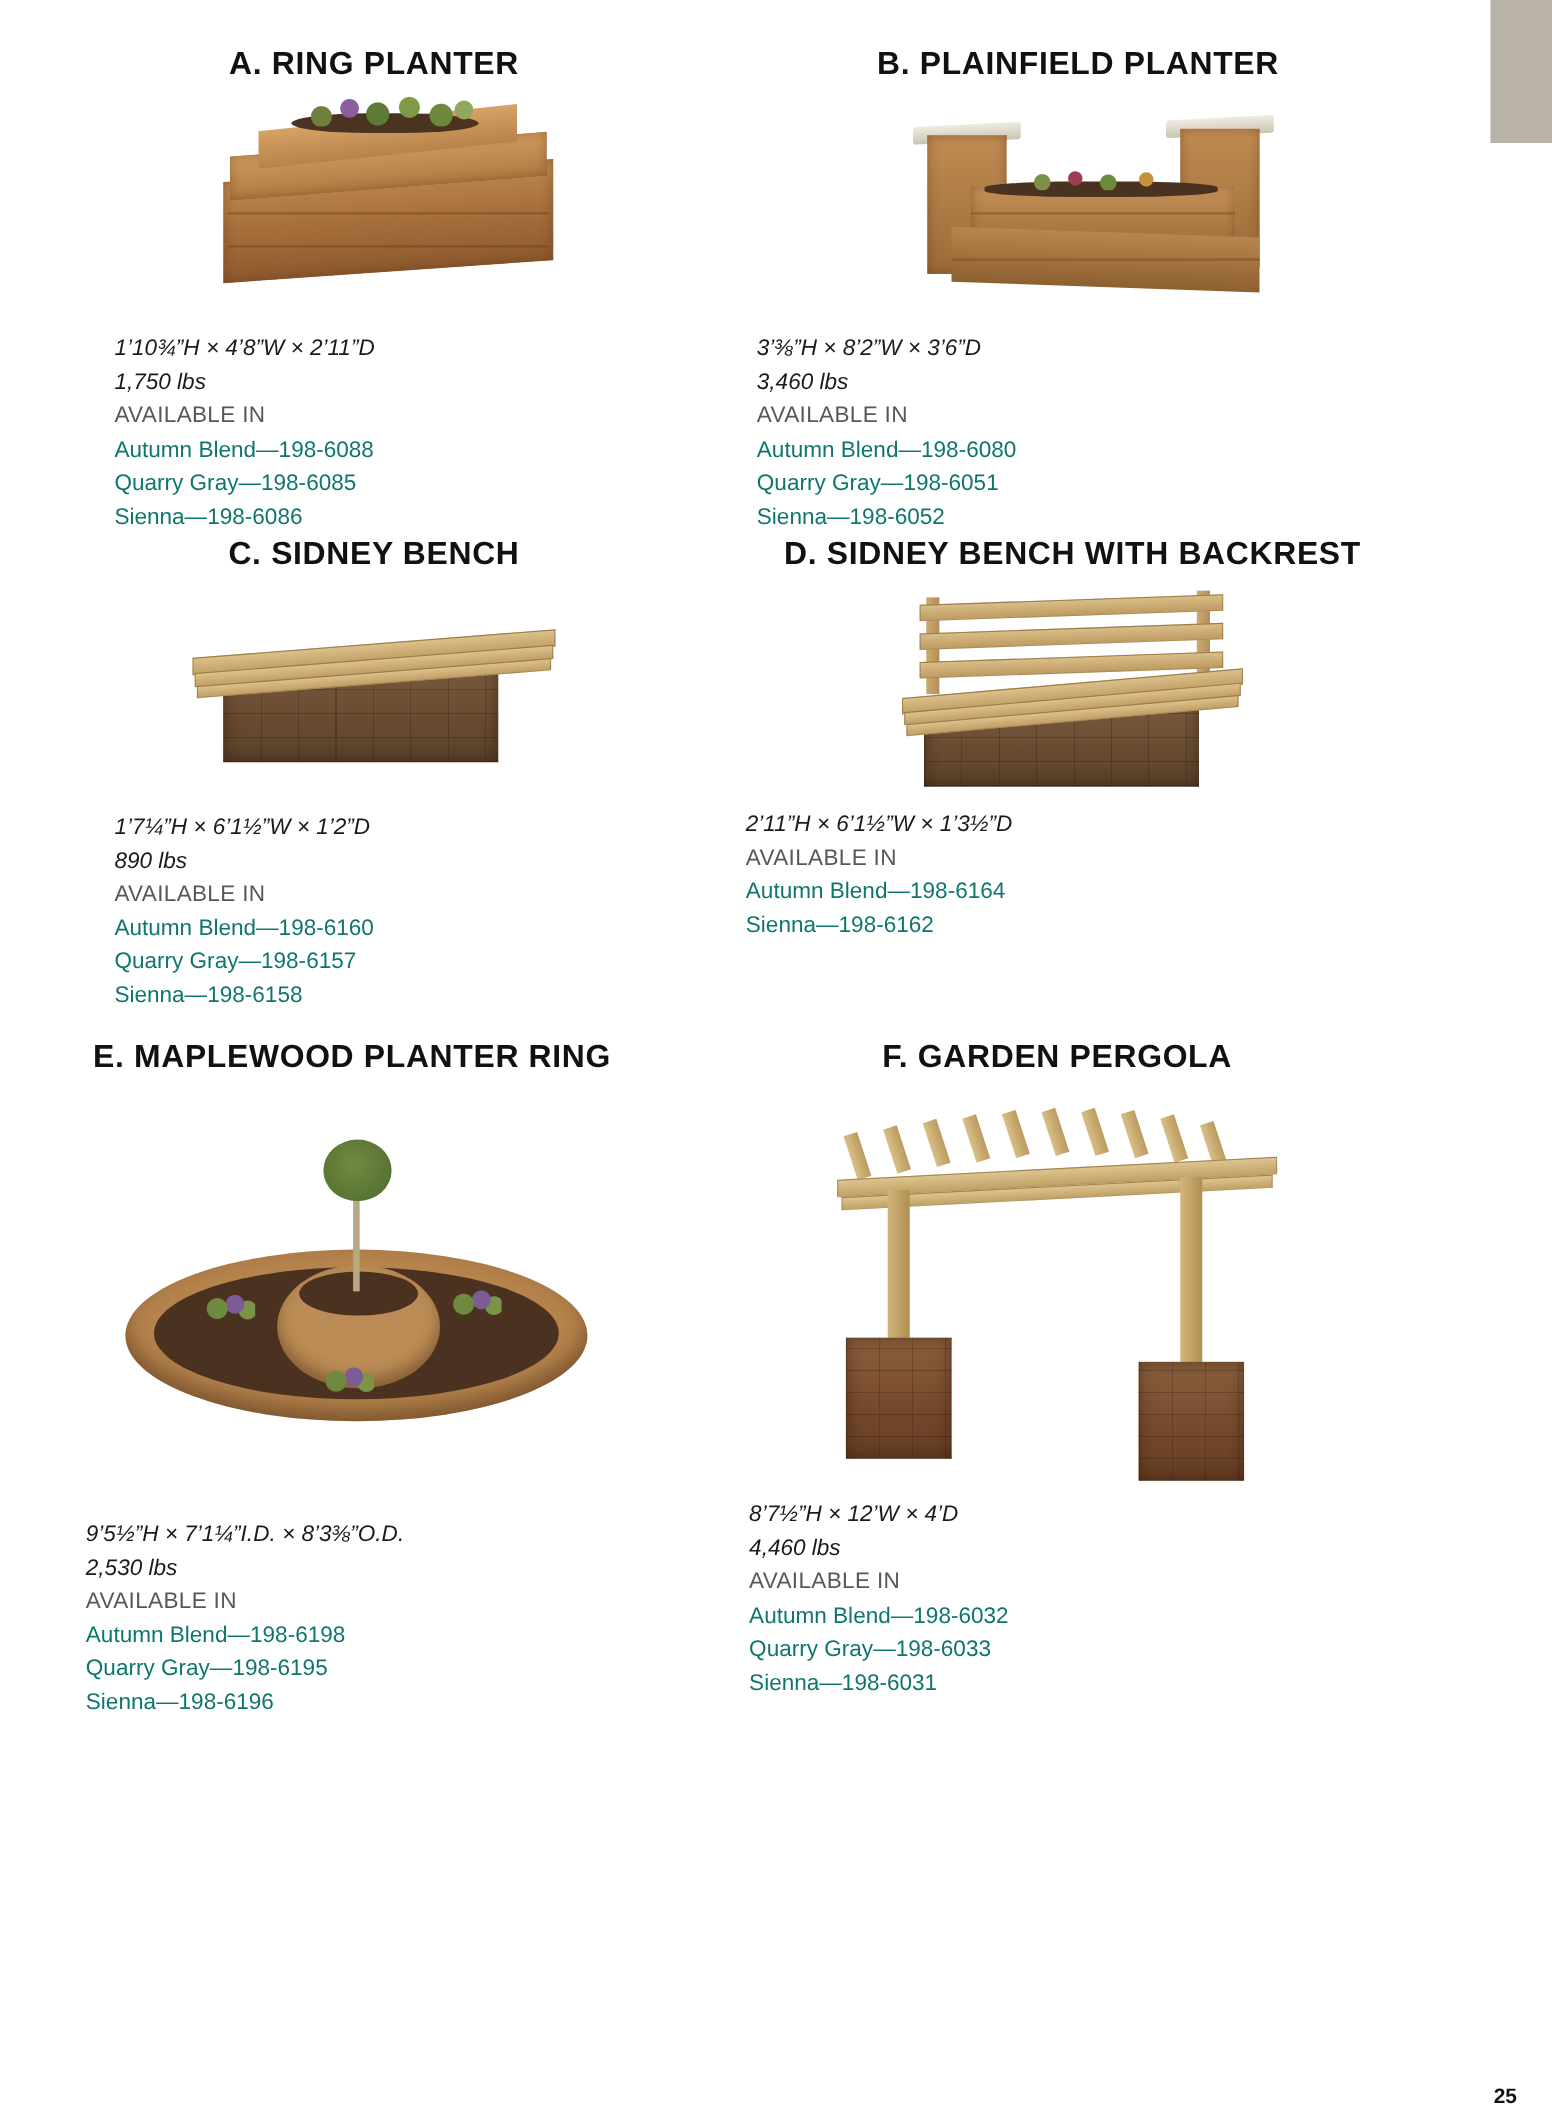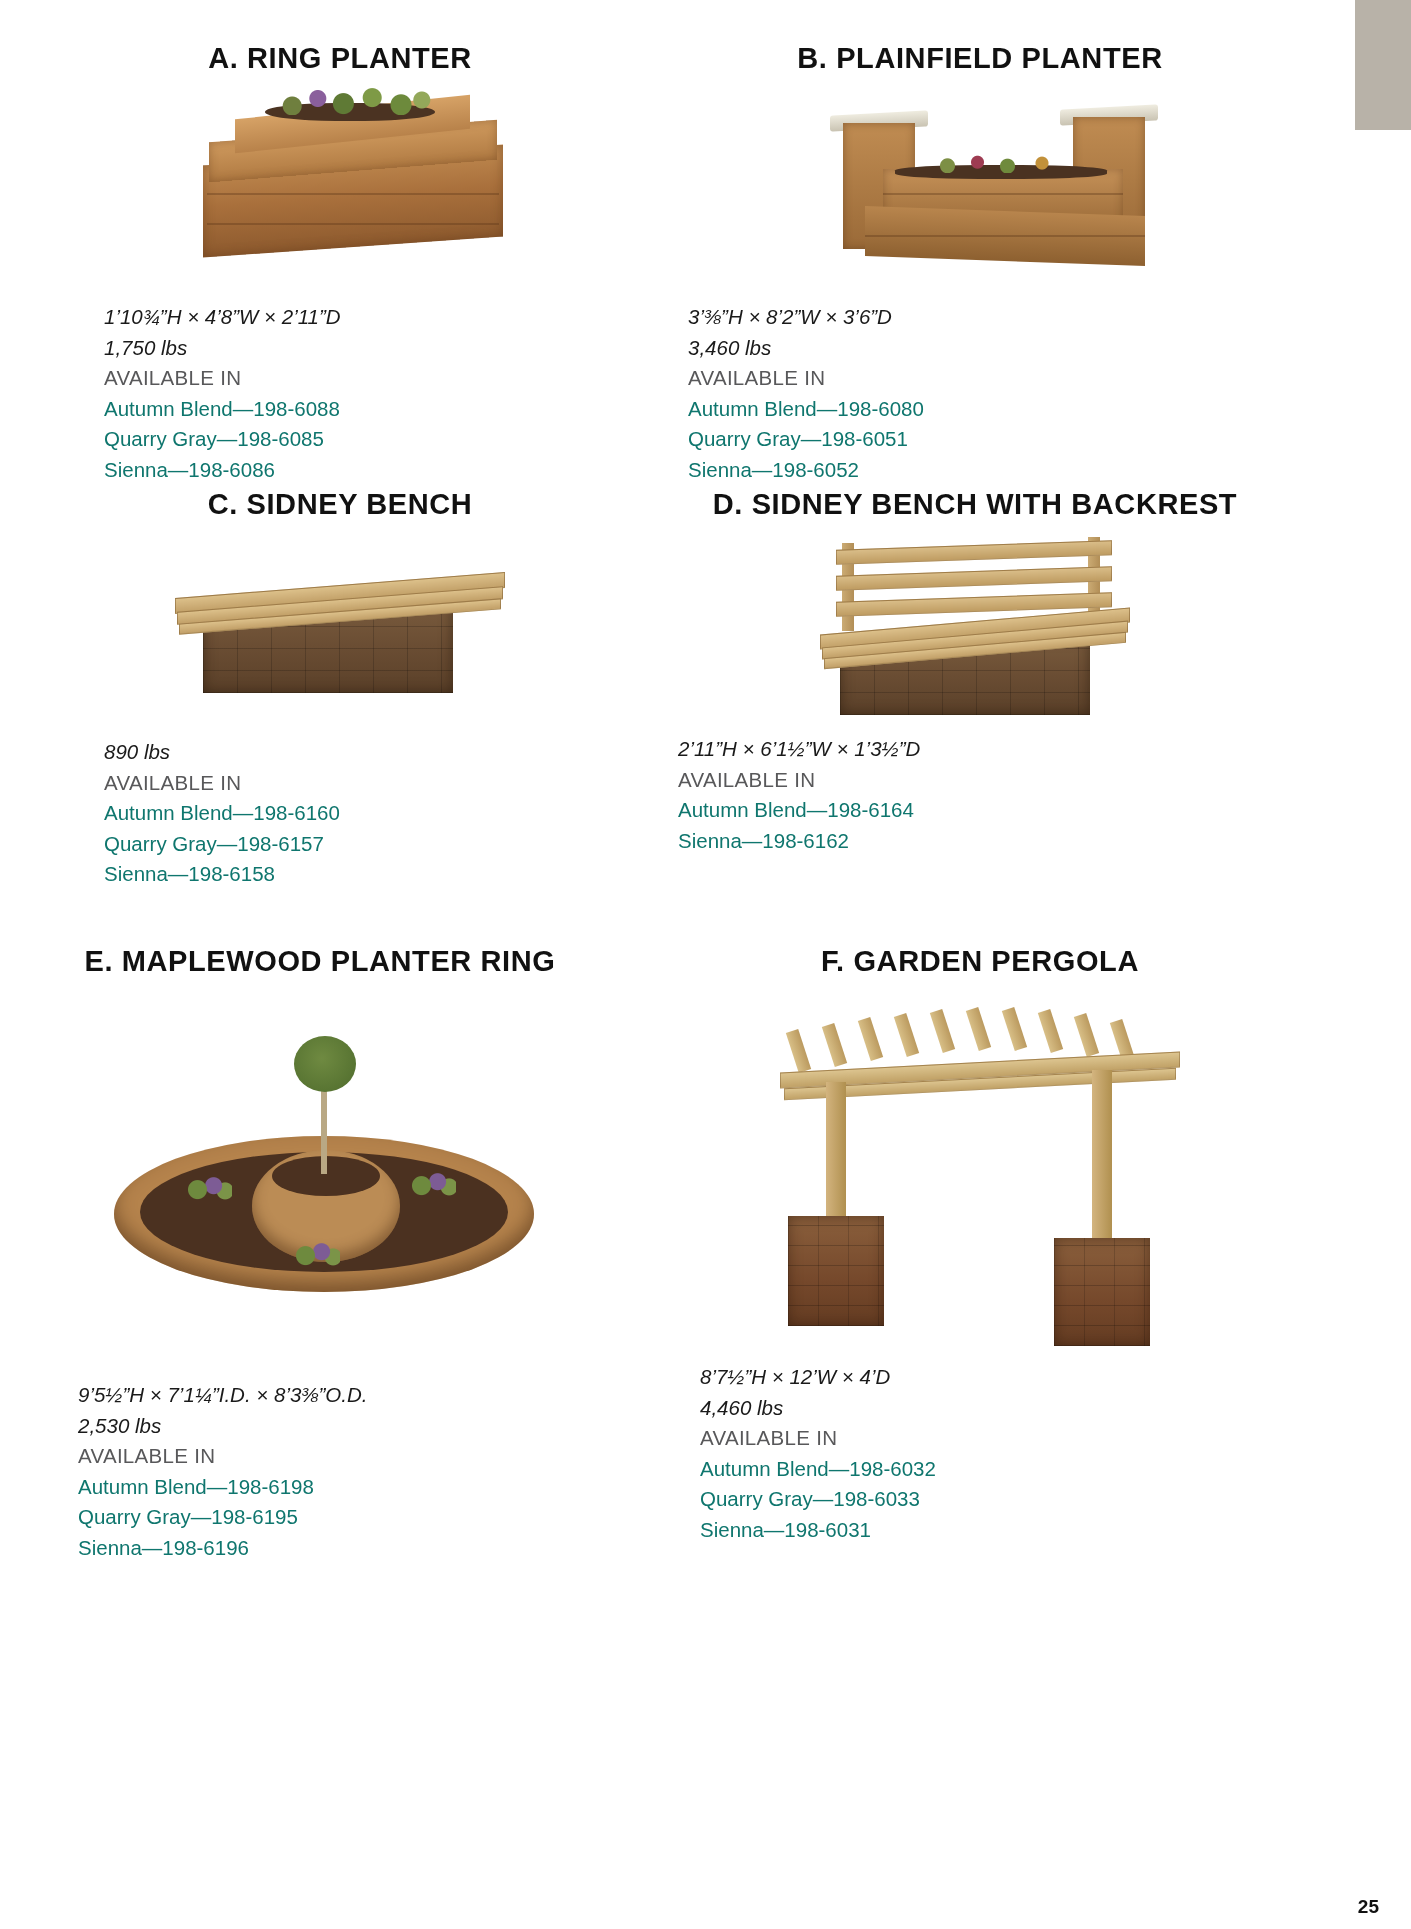--- a/index.html
+++ b/index.html
@@ -315,20 +315,21 @@
     <div class="photo-area" style="height:170px; margin-top:22px;">
       <div class="photo art bench" style="width:330px; height:160px; left:50%;">
           <div class="stonebase" style="left:28px; top:58px; width:250px; height:92px;"></div>
           <div class="slab" style="left:0px; top:42px; width:330px; height:16px; transform:skewY(-4.5deg);"></div>
           <div class="slab" style="left:2px; top:56px; width:326px; height:13px; transform:skewY(-4.5deg);"></div>
           <div class="slab" style="left:4px; top:68px; width:322px; height:11px; transform:skewY(-4.5deg);"></div>
       </div>
     </div>
 
     <div class="spec" style="margin-left:104px; margin-top:24px;">
+      <div class="dim">1’7¼”H × 6’1½”W × 1’2”D</div>
       <div class="weight">890 lbs</div>
       <div class="avail">AVAILABLE IN</div>
       <div class="sku">Autumn Blend—198-6160</div>
       <div class="sku">Quarry Gray—198-6157</div>
       <div class="sku">Sienna—198-6158</div>
     </div>
   </div>
 
   <div class="product" style="left:580px; top:488px; width:790px;">
     <div class="product-title">D. SIDNEY BENCH WITH BACKREST</div>
@@ -375,21 +376,21 @@
     <div class="spec" style="margin-left:118px; margin-top:22px;">
       <div class="dim">9’5½”H × 7’1¼”I.D.  × 8’3⅜”O.D.</div>
       <div class="weight">2,530 lbs</div>
       <div class="avail">AVAILABLE IN</div>
       <div class="sku">Autumn Blend—198-6198</div>
       <div class="sku">Quarry Gray—198-6195</div>
       <div class="sku">Sienna—198-6196</div>
     </div>
   </div>
 
-  <div class="product" style="left:600px; top:945px; width:760px;">
+  <div class="product" style="left:581px; top:945px; width:760px;">
     <div class="product-title">F. GARDEN PERGOLA</div>
 
     <div class="photo-area" style="height:330px; margin-top:30px;">
       <div class="photo art pergola" style="width:420px; height:320px; left:50%;">
 
           <div class="rafter" style="left:22px; top:22px; height:42px; transform:rotate(-18deg);"></div>
           <div class="rafter" style="left:58px; top:16px; height:42px; transform:rotate(-18deg);"></div>
           <div class="rafter" style="left:94px; top:10px; height:42px; transform:rotate(-18deg);"></div>
           <div class="rafter" style="left:130px; top:6px; height:42px; transform:rotate(-18deg);"></div>
           <div class="rafter" style="left:166px; top:2px; height:42px; transform:rotate(-18deg);"></div>

